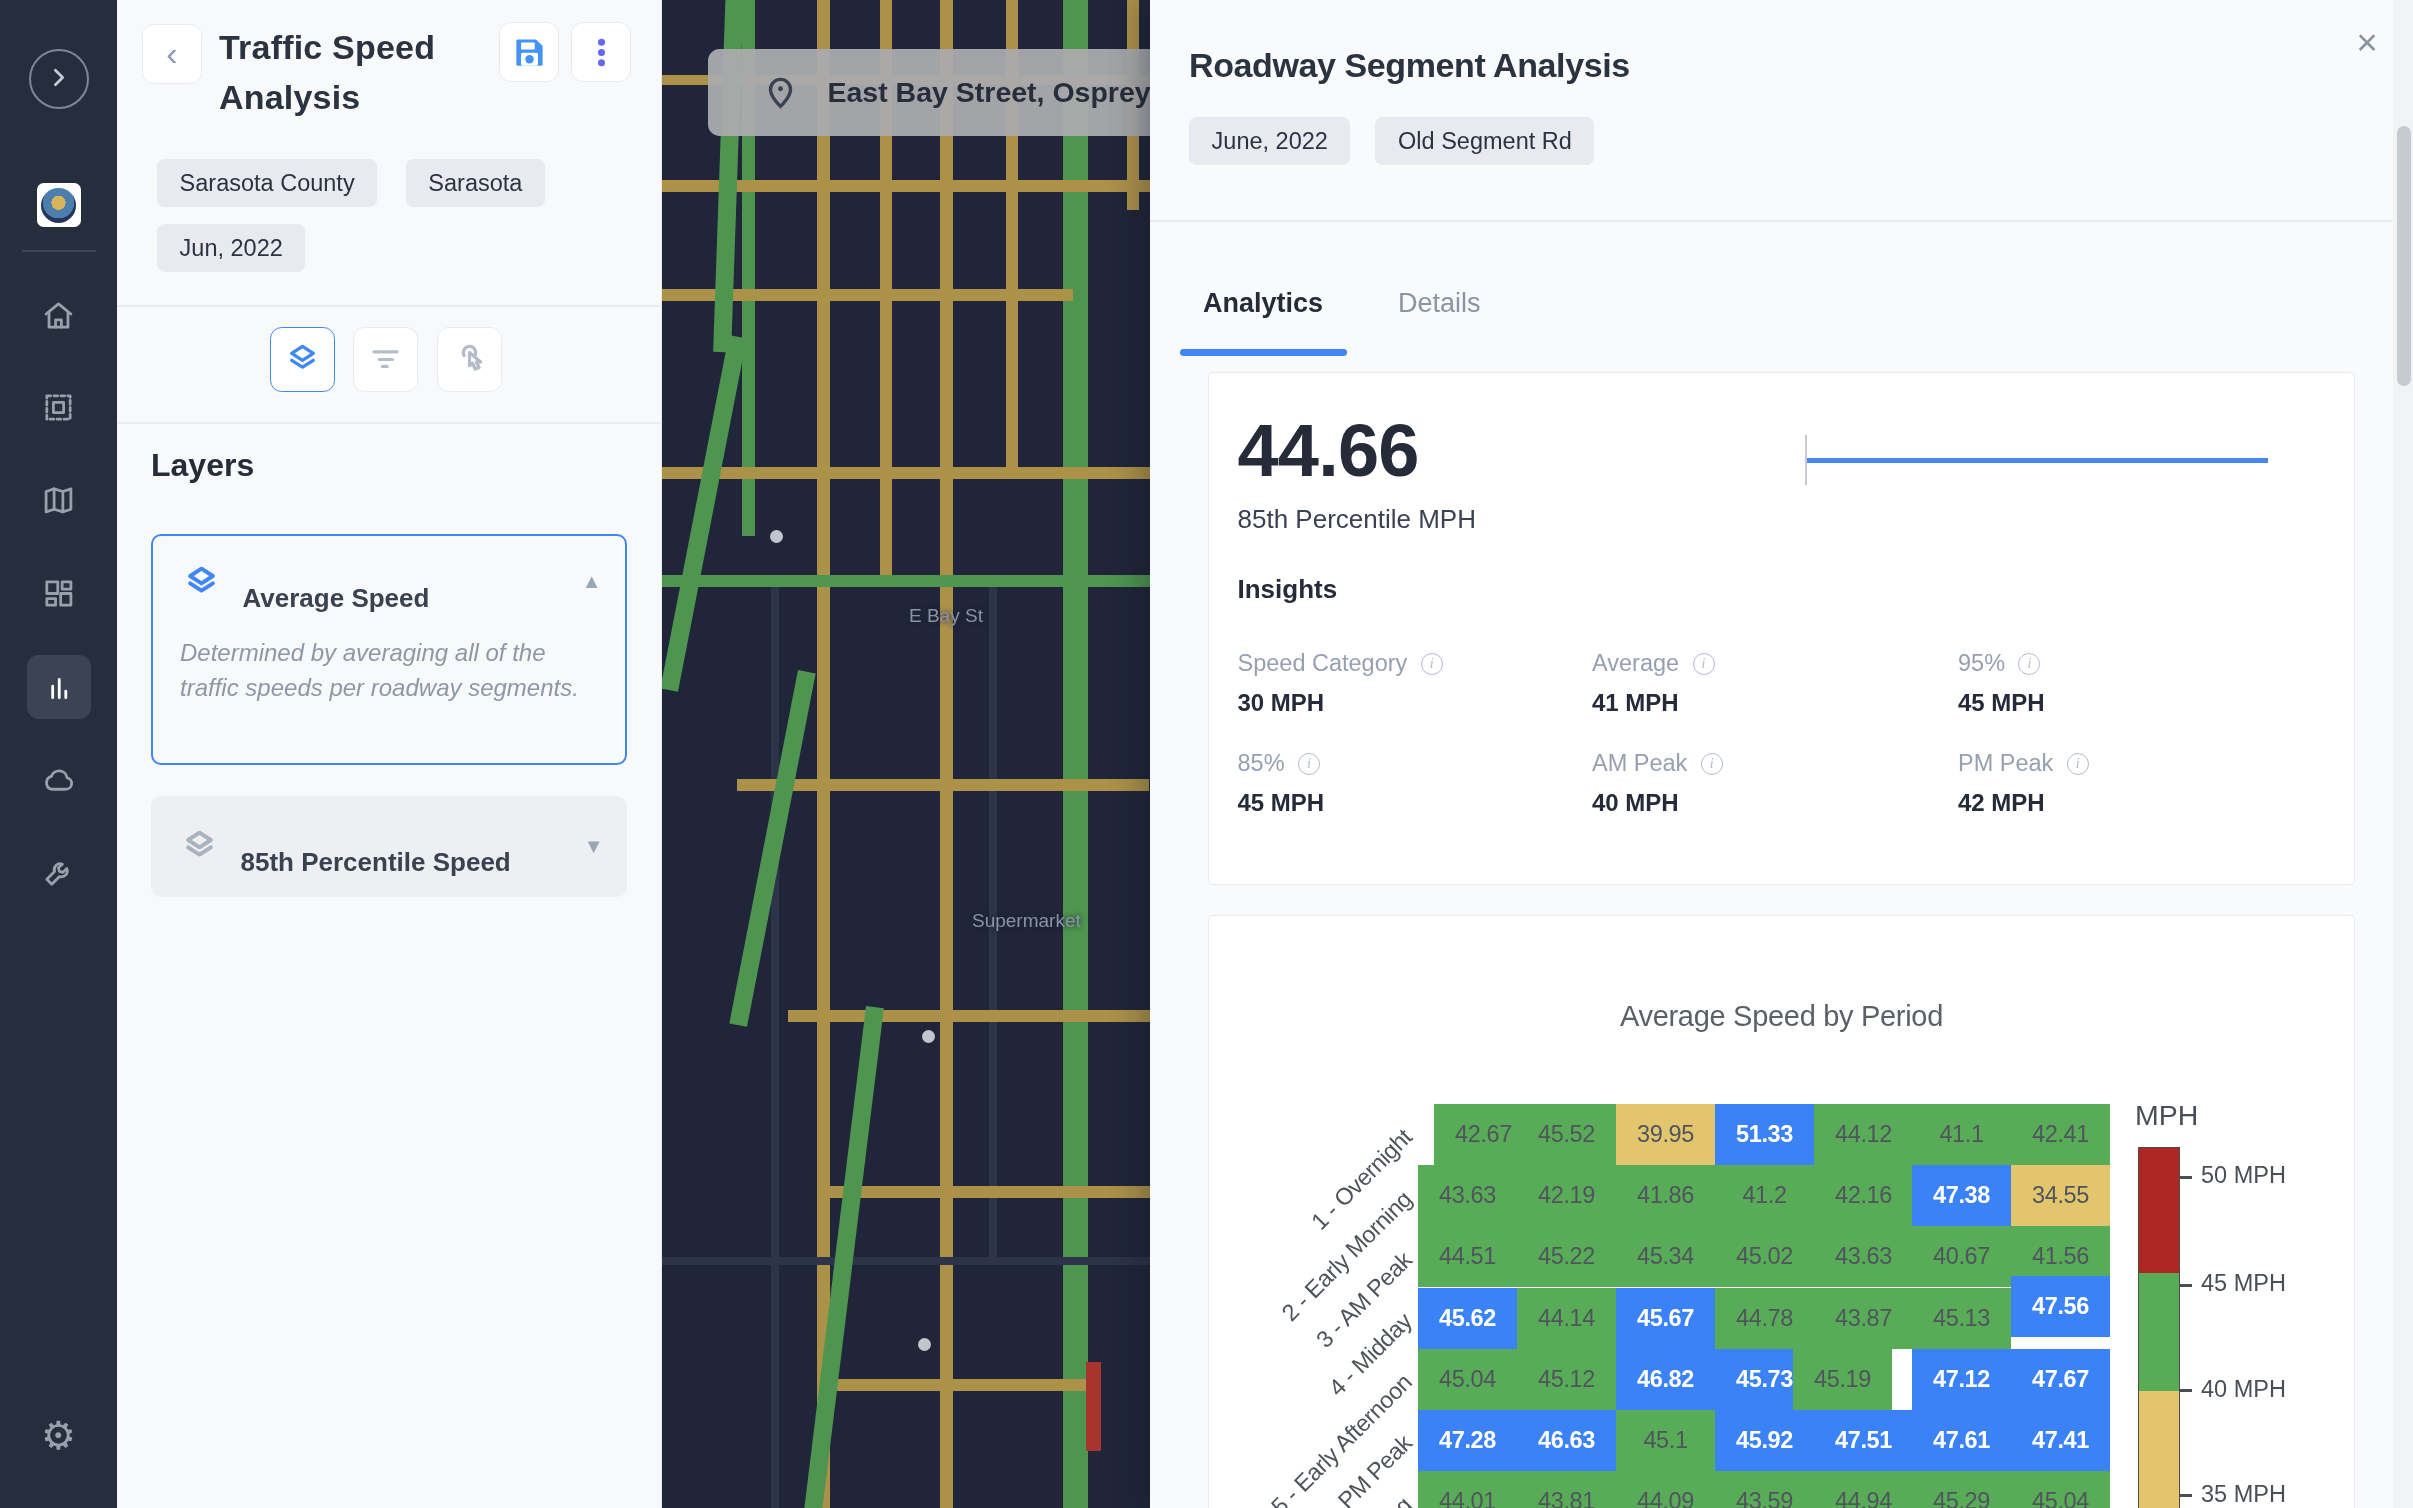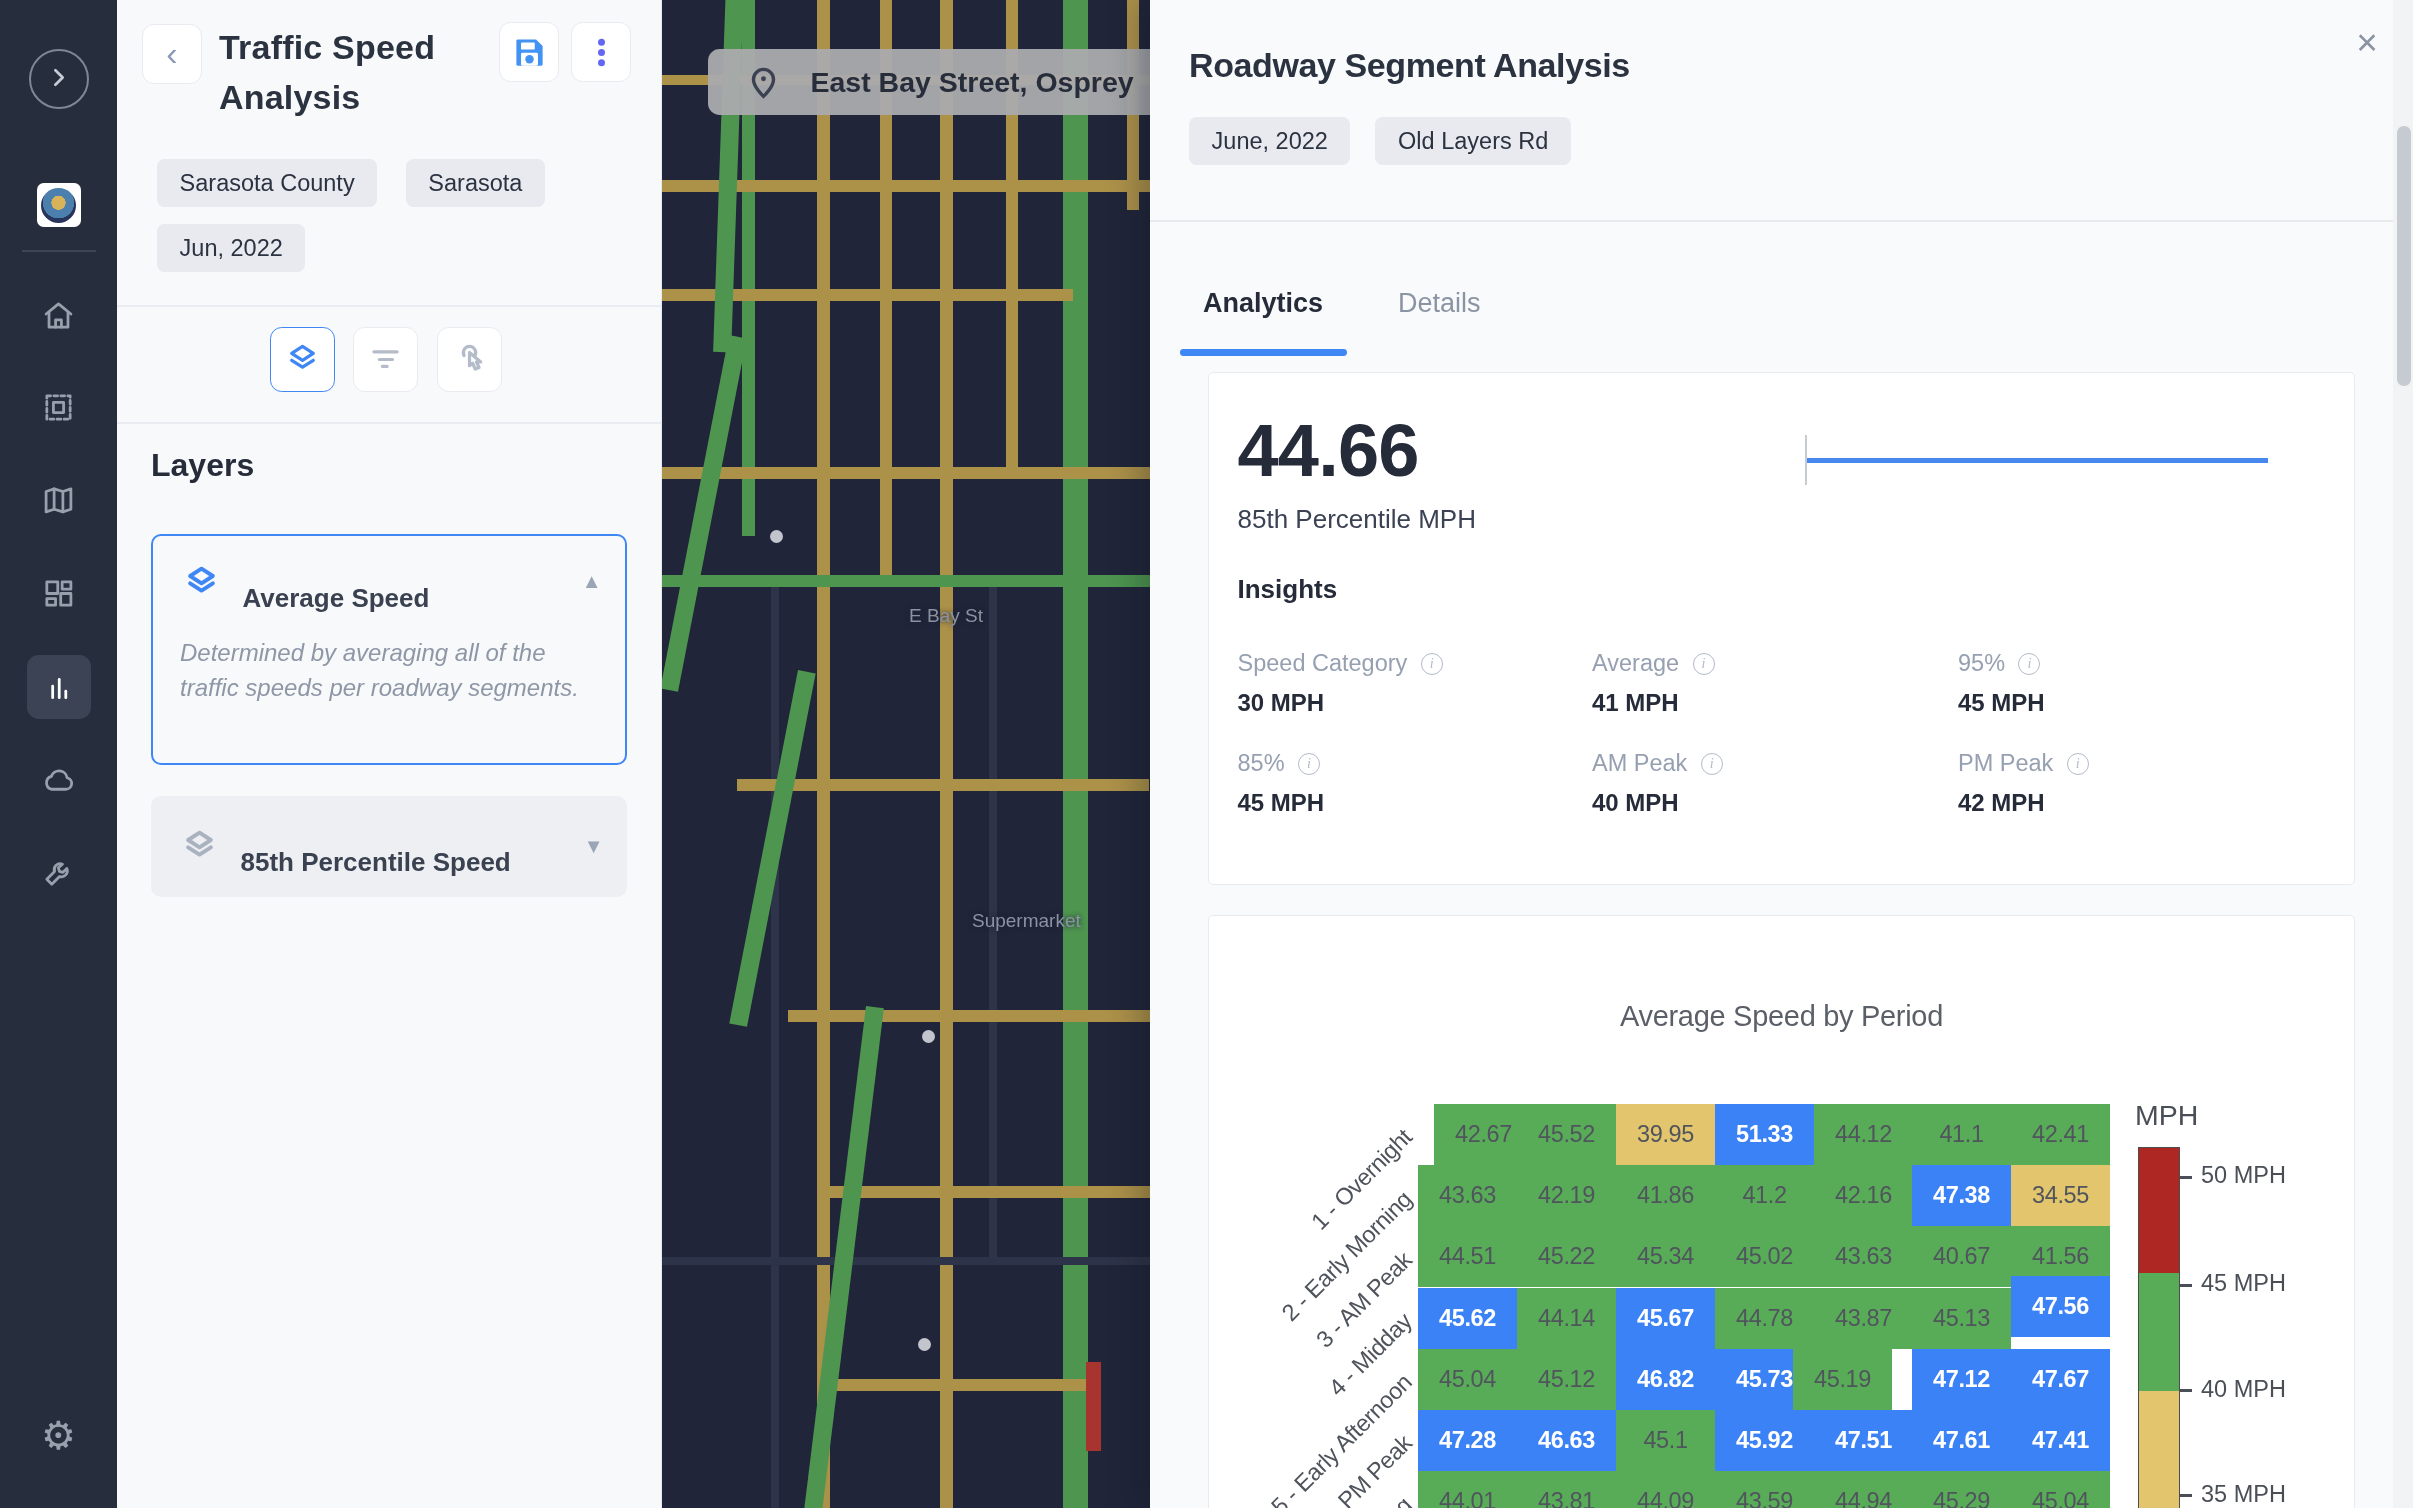--- a/index.html
+++ b/index.html
@@ -46,21 +46,21 @@
   .caret { position:absolute; right:23.5px; font-size:20px; color:#9aa5b6; }
   #layer-card-1 .caret { top:34px; }
   #layer-card-2 .caret { top:39px; }
   .layer-desc { position:absolute; left:27px; top:99px; width:419px; font-size:24px; line-height:35px; color:#8e97a6;font-style:italic; }
 
   
   #map { position:absolute; left:662px; top:0; width:488px; height:1508px; background:#202539; overflow:hidden; z-index:10; cursor:grab; }
   .road { position:absolute; }
   .map-label { position:absolute; font-size:19px; color:#8b93a3; text-shadow:0 0 5px #1b2033; white-space:nowrap; }
   .poi { position:absolute; width:13.4px; height:13.4px; border-radius:50%; background:#dfe2e6; opacity:.85; }
-  #map-search { position:absolute; left:46px; top:49px; width:587px; height:66px; background:rgba(170,171,174,.95); border-radius:11.7px; display:flex; align-items:center; gap:28.5px; padding:0 37px; cursor:text; }
+  #map-search { position:absolute; left:46px; top:49px; width:587px; height:87px; background:rgba(170,171,174,.95); border-radius:11.7px; display:flex; align-items:center; gap:28.5px; padding:0 54px; cursor:text; }
   #map-search svg { width:37px; height:37px; stroke:#3a4252; fill:none; stroke-width:2.2; }
   #map-search span { font-size:28.5px; font-weight:600; color:#272d3a; white-space:nowrap; }
 
   
   #right-panel { position:absolute; left:1150px; top:0; width:1264px; height:1508px; background:#f9fafb; box-shadow:-11.7px 0 28.5px rgba(15,20,30,.28); z-index:20; }
   #close-btn { position:absolute; right:22px; top:18.4px; width:50px; height:50px; font-size:37px; color:#8b94a3; display:flex; align-items:center; justify-content:center; cursor:pointer; }
   #rp-title { position:absolute; left:39px; top:46px; font-size:34px; font-weight:700; color:#2b3240; letter-spacing:-0.4px; }
   #rp-tags { position:absolute; left:39px; top:117px; display:flex; gap:25px; }
   #rp-divider { position:absolute; left:0; top:220px; width:1264px; height:1.7px; background:#e7eaee; }
   #tabs { position:absolute; left:53px; top:288px; display:flex; gap:75px; }
@@ -281,21 +281,21 @@
     </div>
   </section>
 
   <section id="right-panel">
     <div id="close-btn">
         <span>×</span>
       </div>
     <h1 id="rp-title">Roadway Segment Analysis</h1>
     <div id="rp-tags">
         <div class="tag">June, 2022</div>
-        <div class="tag">Old Layers Rd</div>
+        <div class="tag">Old Segment Rd</div>
       </div>
     <div id="rp-divider"></div>
     <div id="tabs">
         <div class="tab active">Analytics</div>
         <div class="tab">Details</div>
       </div>
 
     <div class="card" id="stat-card">
       <div id="stat-value">44.66</div>
       <div id="spark-cursor"></div>

